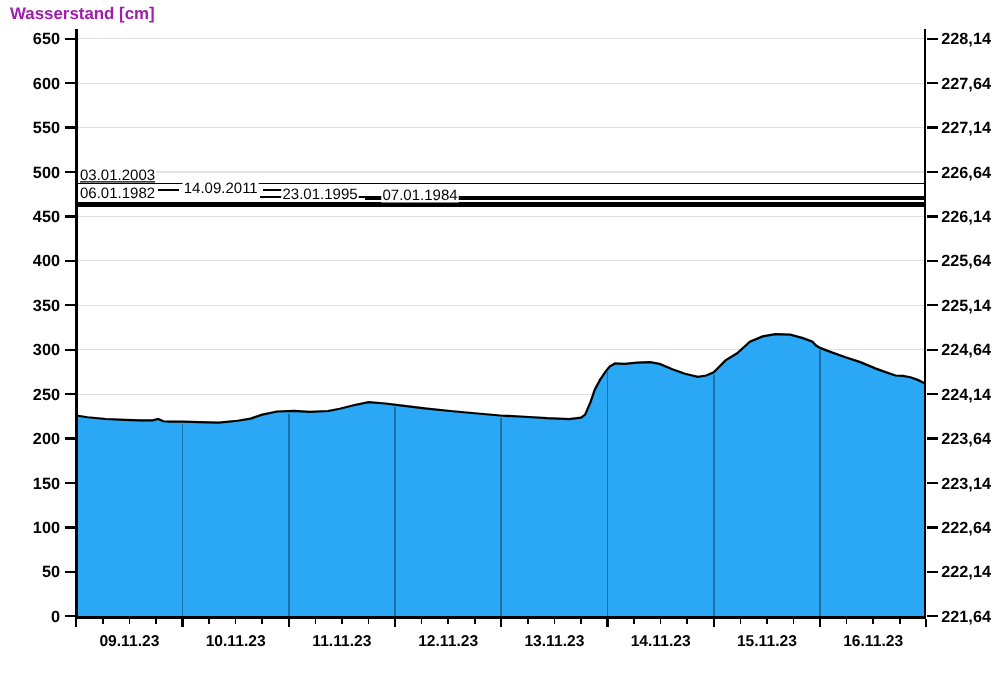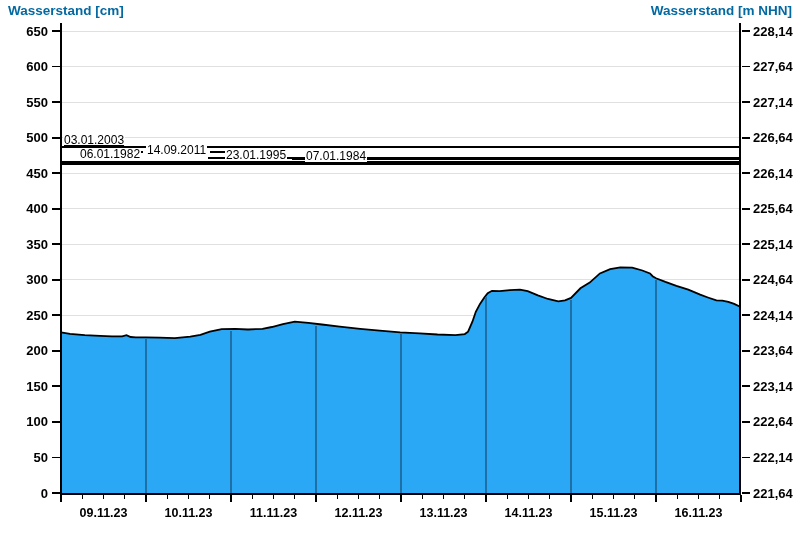--- a/index.html
+++ b/index.html
@@ -1,31 +1,30 @@
 <!DOCTYPE html>
 <html><head>
 <meta charset="utf-8">
 <style>
   html,body{margin:0;padding:0;background:#fff;}
   .page{position:relative;width:800px;height:550px;background:#ffffff;overflow:hidden;
         font-family:"Liberation Sans",sans-serif;}
-  .axis-title{position:absolute;top:3px;font:bold 13.5px "Liberation Sans",sans-serif;color:#0369a1;}
+  .axis-title{position:absolute;top:3px;font:bold 13.5px "Liberation Sans",sans-serif;color:#a21caf;}
   .axis-title.left{left:8px;}
   .axis-title.right{right:8px;}
   svg text{font:bold 13px "Liberation Sans",sans-serif;fill:#000;}
   svg text.xlab{font:bold 12.5px "Liberation Sans",sans-serif;}
   .ref-label{position:absolute;background:#ffffff;color:#000;white-space:nowrap;
              font:12px/12px "Liberation Sans",sans-serif;padding:0 1px;}
 </style>
 </head>
 <body>
 
 <div class="page">
   <div class="axis-title left">Wasserstand [cm]</div>
-  <div class="axis-title right">Wasserstand [m NHN]</div>
   <svg id="chart-svg" width="800" height="550">
       <line x1="62" x2="739" y1="457.46153846153845" y2="457.46153846153845" stroke="#e0e0e0" stroke-width="1" shape-rendering="crispEdges"></line>
       <line x1="62" x2="739" y1="421.9230769230769" y2="421.9230769230769" stroke="#e0e0e0" stroke-width="1" shape-rendering="crispEdges"></line>
       <line x1="62" x2="739" y1="386.38461538461536" y2="386.38461538461536" stroke="#e0e0e0" stroke-width="1" shape-rendering="crispEdges"></line>
       <line x1="62" x2="739" y1="350.8461538461538" y2="350.8461538461538" stroke="#e0e0e0" stroke-width="1" shape-rendering="crispEdges"></line>
       <line x1="62" x2="739" y1="315.30769230769226" y2="315.30769230769226" stroke="#e0e0e0" stroke-width="1" shape-rendering="crispEdges"></line>
       <line x1="62" x2="739" y1="279.7692307692307" y2="279.7692307692307" stroke="#e0e0e0" stroke-width="1" shape-rendering="crispEdges"></line>
       <line x1="62" x2="739" y1="244.23076923076923" y2="244.23076923076923" stroke="#e0e0e0" stroke-width="1" shape-rendering="crispEdges"></line>
       <line x1="62" x2="739" y1="208.69230769230768" y2="208.69230769230768" stroke="#e0e0e0" stroke-width="1" shape-rendering="crispEdges"></line>
       <line x1="62" x2="739" y1="173.15384615384613" y2="173.15384615384613" stroke="#e0e0e0" stroke-width="1" shape-rendering="crispEdges"></line>
@@ -144,18 +143,18 @@
       <text x="613.5" y="517" text-anchor="middle" class="xlab">15.11.23</text>
       <line x1="656" x2="656" y1="495" y2="501.5" stroke="#000000" stroke-width="1.8" shape-rendering="crispEdges"></line>
       <line x1="677.25" x2="677.25" y1="495" y2="499" stroke="#000000" stroke-width="1.3" shape-rendering="crispEdges"></line>
       <line x1="698.5" x2="698.5" y1="495" y2="499" stroke="#000000" stroke-width="1.3" shape-rendering="crispEdges"></line>
       <line x1="719.75" x2="719.75" y1="495" y2="499" stroke="#000000" stroke-width="1.3" shape-rendering="crispEdges"></line>
       <text x="698.5" y="517" text-anchor="middle" class="xlab">16.11.23</text>
       <line x1="741" x2="741" y1="495" y2="501.5" stroke="#000000" stroke-width="1.8" shape-rendering="crispEdges"></line>
     </svg>
   <div id="ref-labels">
       <span class="ref-label" style="left: 63px; top: 134px; text-decoration: underline;">03.01.2003</span>
-      <span class="ref-label" style="left: 63px; top: 148px; margin-left: 16px;">06.01.1982</span>
+      <span class="ref-label" style="left: 63px; top: 148px;">06.01.1982</span>
       <span class="ref-label" style="left: 146px; top: 144px;">14.09.2011</span>
       <span class="ref-label" style="left: 225px; top: 149px; text-align: center;">23.01.1995</span>
       <span class="ref-label" style="left: 305px; top: 150px;">07.01.1984</span>
     </div>
 </div>
 
 </body></html>

